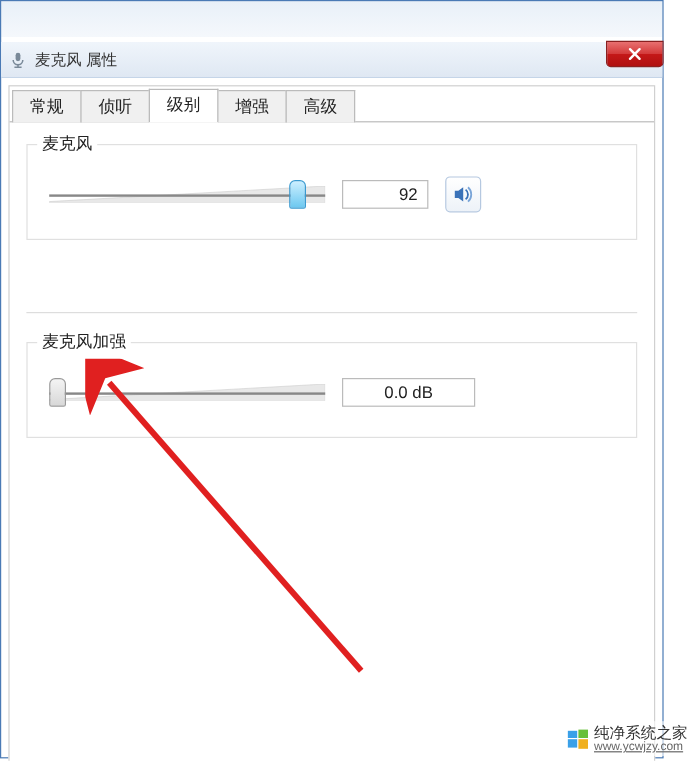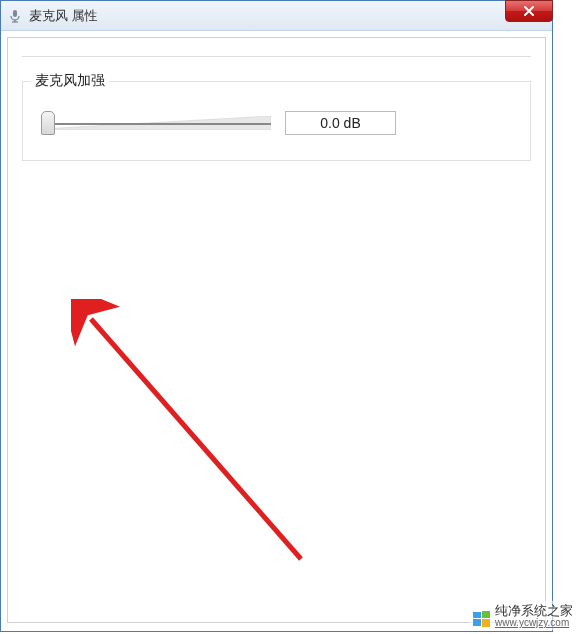--- a/index.html
+++ b/index.html
@@ -20,20 +20,21 @@
       background: linear-gradient(to bottom, #e8f0f8 0%, #f5f8fc 30px, #fff 30px);
     }
     .titlebar {
       height: 30px;
       background: linear-gradient(to bottom, #f0f5fb, #dfe8f3);
       border-bottom: 1px solid #c5d5e8;
       display: flex;
       align-items: center;
       padding: 0 6px;
       position: relative;
+      margin-top: 34px;
     }
     .titlebar-icon {
       width: 16px; height: 16px;
       margin-right: 6px;
       display: inline-block;
     }
     .titlebar-title {
       font-size: 13px;
       color: #333;
     }
@@ -174,21 +175,21 @@
       position: absolute;
       left: 70px;
       top: 298px;
       pointer-events: none;
     }
     .watermark {
       position: absolute;
       bottom: 4px;
       right: 6px;
       display: flex;
-      align-items: flex-end;
+      align-items: center;
       gap: 4px;
       color: #333;
       font-size: 13px;
       background: rgba(255,255,255,0.6);
       padding: 2px 4px;
     }
     .wm-logo {
       display: inline-block;
       width: 18px; height: 18px;
     }
@@ -221,23 +222,50 @@
     </span>
     <span class="titlebar-title">麦克风 属性</span>
     <div class="close-btn">
       <svg width="12" height="12" viewBox="0 0 12 12">
         <path d="M2 2 L10 10 M10 2 L2 10" stroke="#fff" stroke-width="2" stroke-linecap="round"></path>
       </svg>
     </div>
   </div>
 
   <div class="content-frame">
+    <div class="tabstrip">
+      <div class="tab">常规</div>
+      <div class="tab">侦听</div>
+      <div class="tab active">级别</div>
+      <div class="tab">增强</div>
+      <div class="tab">高级</div>
+    </div>
 
     <div class="tabcontent">
 
+      <div class="group">
+        <div class="group-label">麦克风</div>
+        <div class="slider-row">
+          <div class="slider-track">
+            <svg class="slider-wedge" viewBox="0 0 230 14">
+              <polygon points="0,13 230,0 230,14 0,14" fill="#e8e8e8" stroke="#ccc" stroke-width="0.5"></polygon>
+            </svg>
+            <div class="slider-line"></div>
+            <div class="slider-thumb" style="left:200px"></div>
+          </div>
+          <input class="value-box" readonly="" value="92" style="">
+          <div class="mute-btn">
+            <svg width="18" height="18" viewBox="0 0 18 18">
+              <polygon points="2,6 5,6 9,3 9,15 5,12 2,12" fill="#3a72b8"></polygon>
+              <path d="M11 5 a5 5 0 0 1 0 8" stroke="#3a72b8" fill="none" stroke-width="1.5"></path>
+              <path d="M13 3 a8 8 0 0 1 0 12" stroke="#7aa5d8" fill="none" stroke-width="1.5"></path>
+            </svg>
+          </div>
+        </div>
+      </div>
 
       <div class="divider-line"></div>
 
       <div class="group">
         <div class="group-label">麦克风加强</div>
         <div class="slider-row">
           <div class="slider-track">
             <svg class="slider-wedge" viewBox="0 0 230 14">
               <polygon points="0,13 230,0 230,14 0,14" fill="#e8e8e8" stroke="#ccc" stroke-width="0.5"></polygon>
             </svg>

